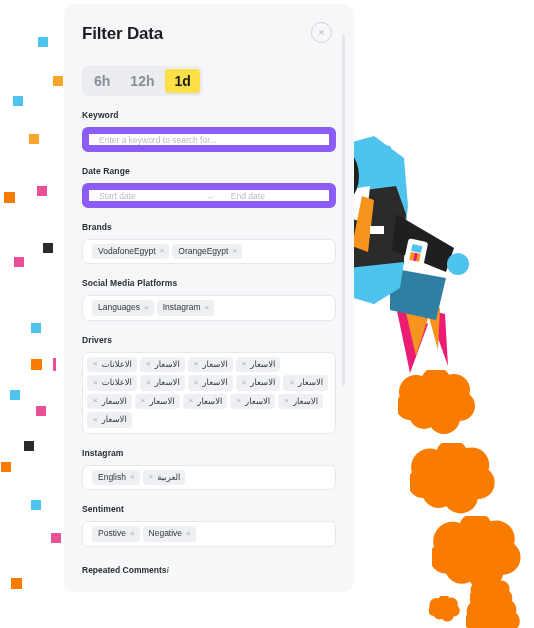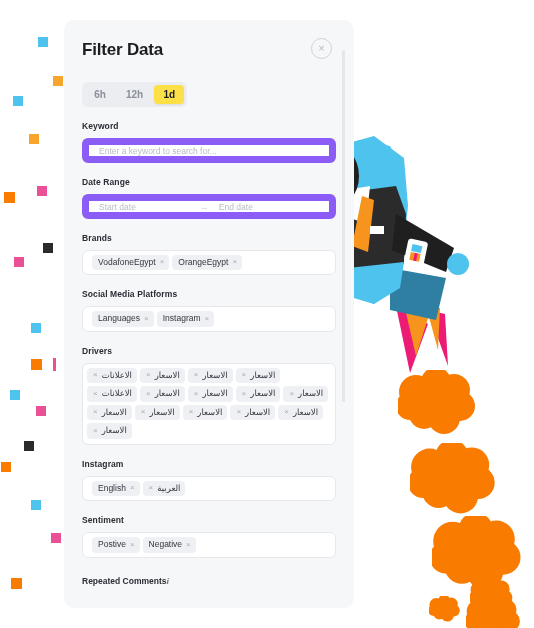--- a/index.html
+++ b/index.html
@@ -13,21 +13,21 @@
 
   
   .confetti { position: absolute; }
 
   
   .art { position: absolute; pointer-events: none; }
 
   
   .panel {
     position: absolute;
-    left: 64px; top: 20px;
+    left: 64px; top: 4px;
     width: 290px; height: 588px;
     background: #f6f7f9;
     border-radius: 10px;
     overflow: hidden;
     z-index: 50;
   }
   .panel-inner {
     position: relative;
     width: 100%; height: 100%;
     padding: 20px 18px 0 18px;
@@ -73,21 +73,21 @@
   .interval {
     display: inline-flex;
     background: #ebedf0;
     border-radius: 6px;
     padding: 3px;
     gap: 2px;
   }
   .interval-opt {
     min-width: 30px;
     padding: 4px 9px;
-    font-size: 10px;
+    font-size: 14px;
     font-weight: bold;
     color: #8a8f99;
     text-align: center;
     border-radius: 4px;
     cursor: pointer;
   }
   .interval-opt.active {
     background: #fde047;
     color: #1b1d21;
     box-shadow: 0 1px 2px rgba(0,0,0,.07);
@@ -98,21 +98,21 @@
     background: #ffffff;
     border: 7px solid #8b5cf6;
     border-radius: 6px;
     height: 25px;
     display: flex;
     align-items: center;
     padding: 0 10px;
     font-size: 8.5px;
     color: #b9bcc3;
   }
-  .daterange { justify-content: flex-start; gap: 2px; }
+  .daterange { justify-content: flex-start; gap: 8px; }
   .dr-start { flex: 0 0 auto; }
   .dr-arrow { margin: 0 8px 0 62px; color: #c9ccd2; font-size: 9px; }
   .dr-end { flex: 0 0 auto; }
 
   
   .tagbox {
     background: #ffffff;
     border: 1px solid #e6e8ec;
     border-radius: 6px;
     min-height: 25px;

